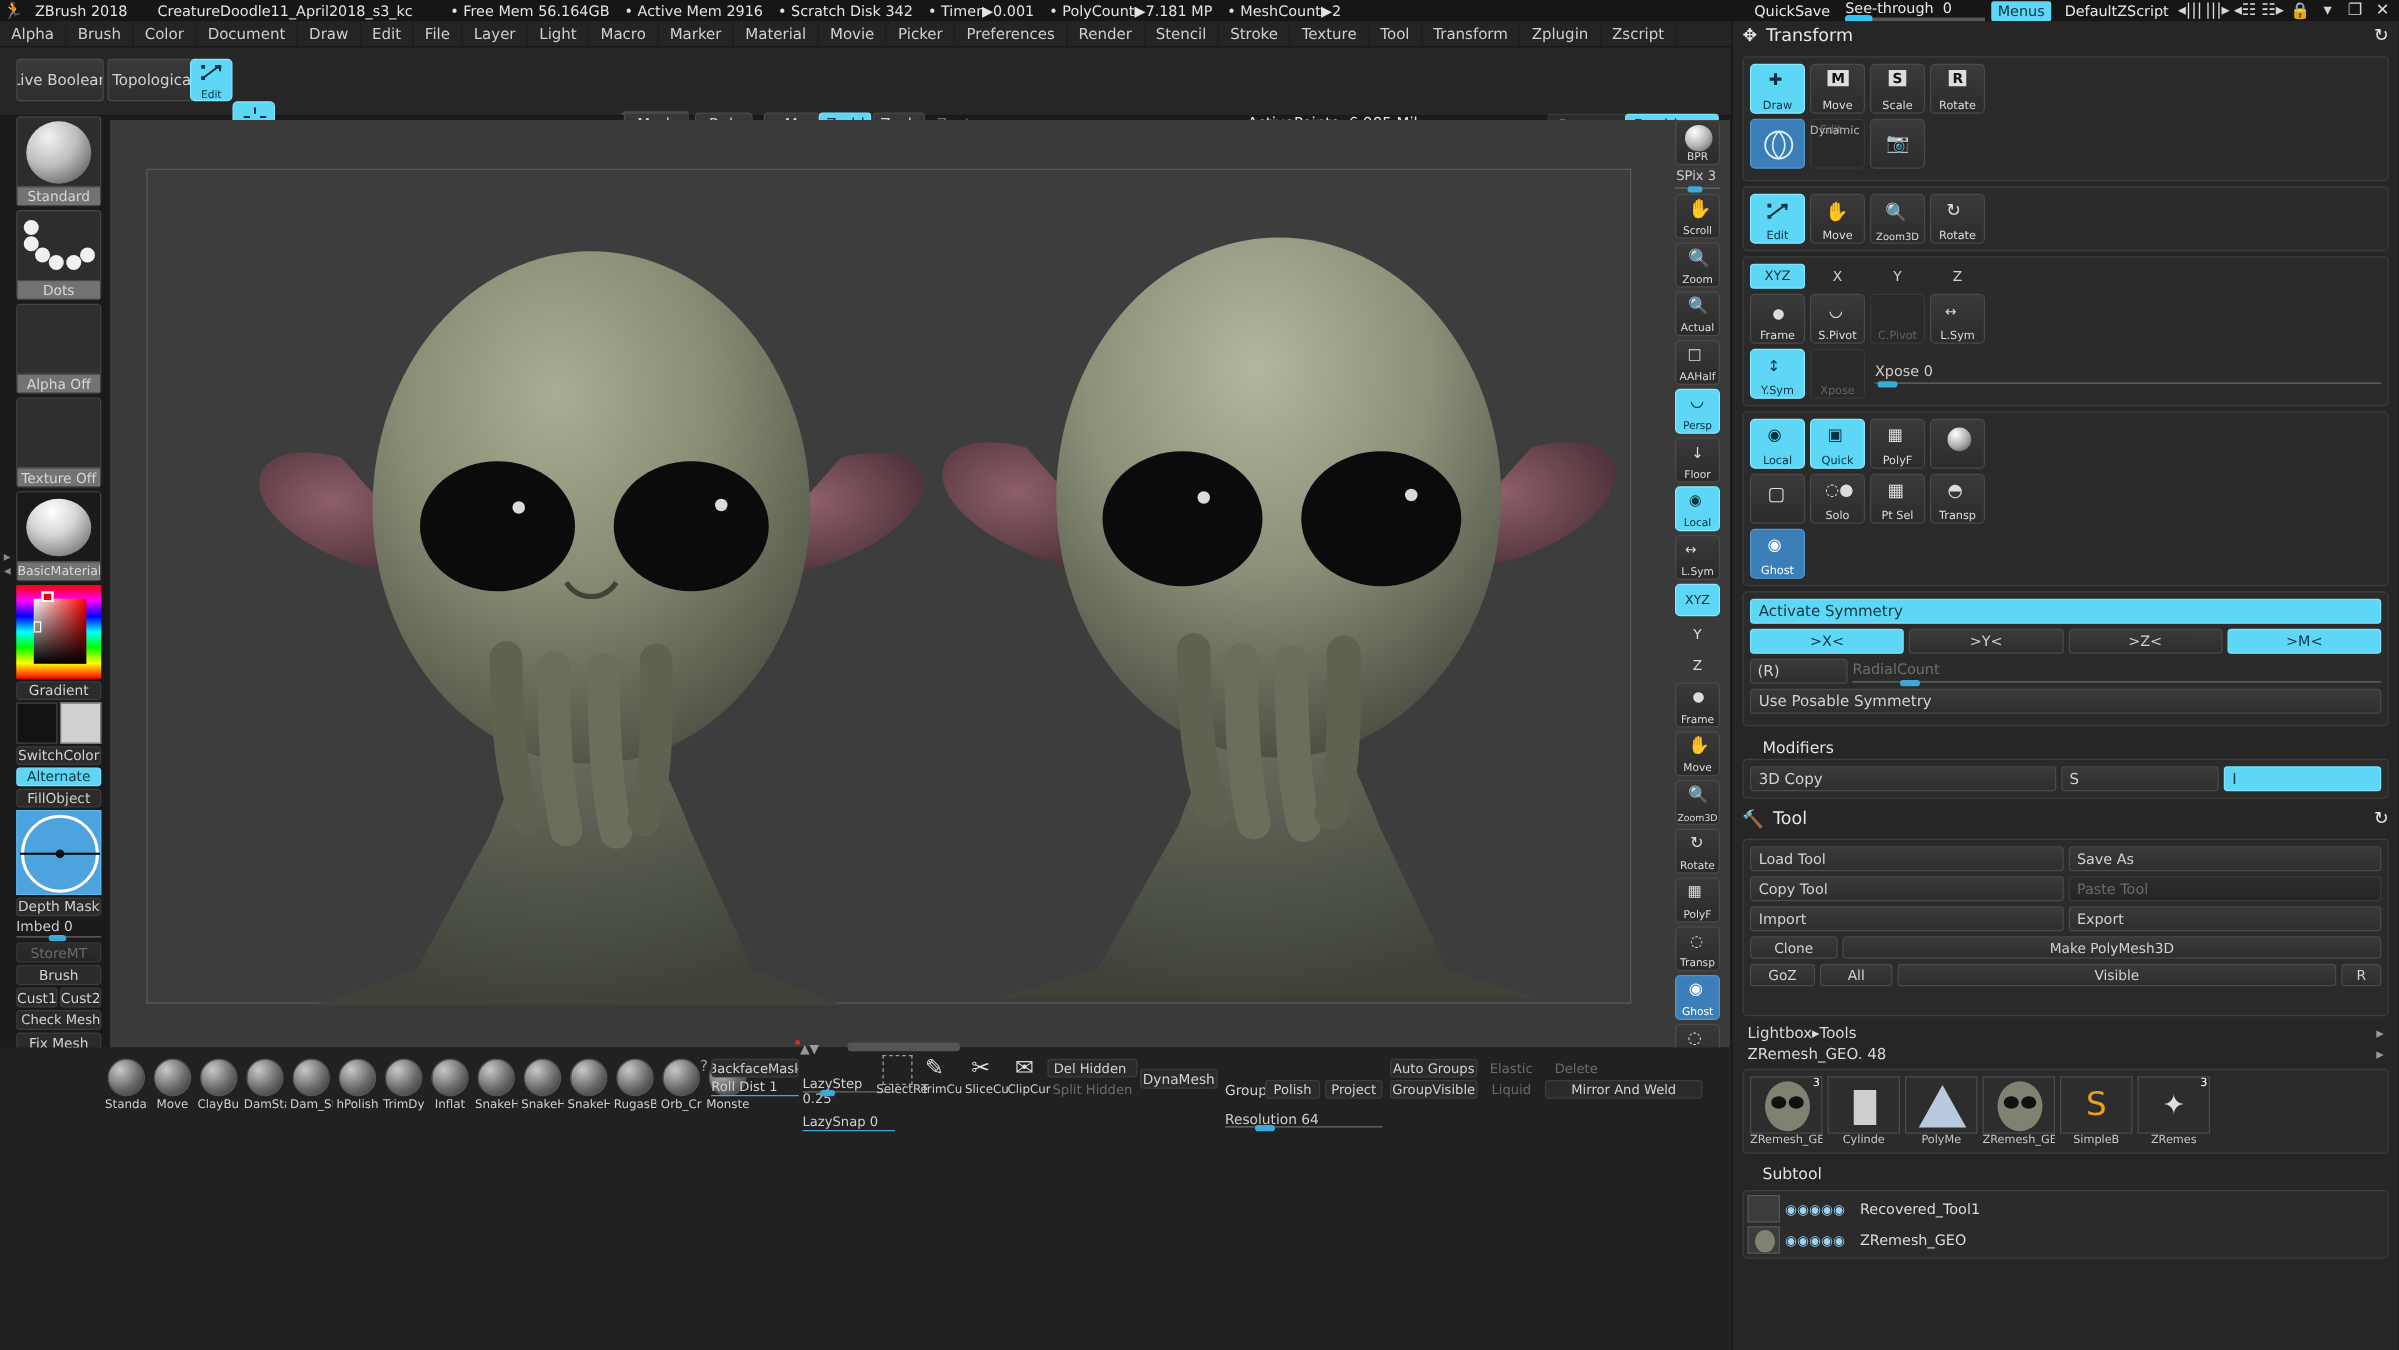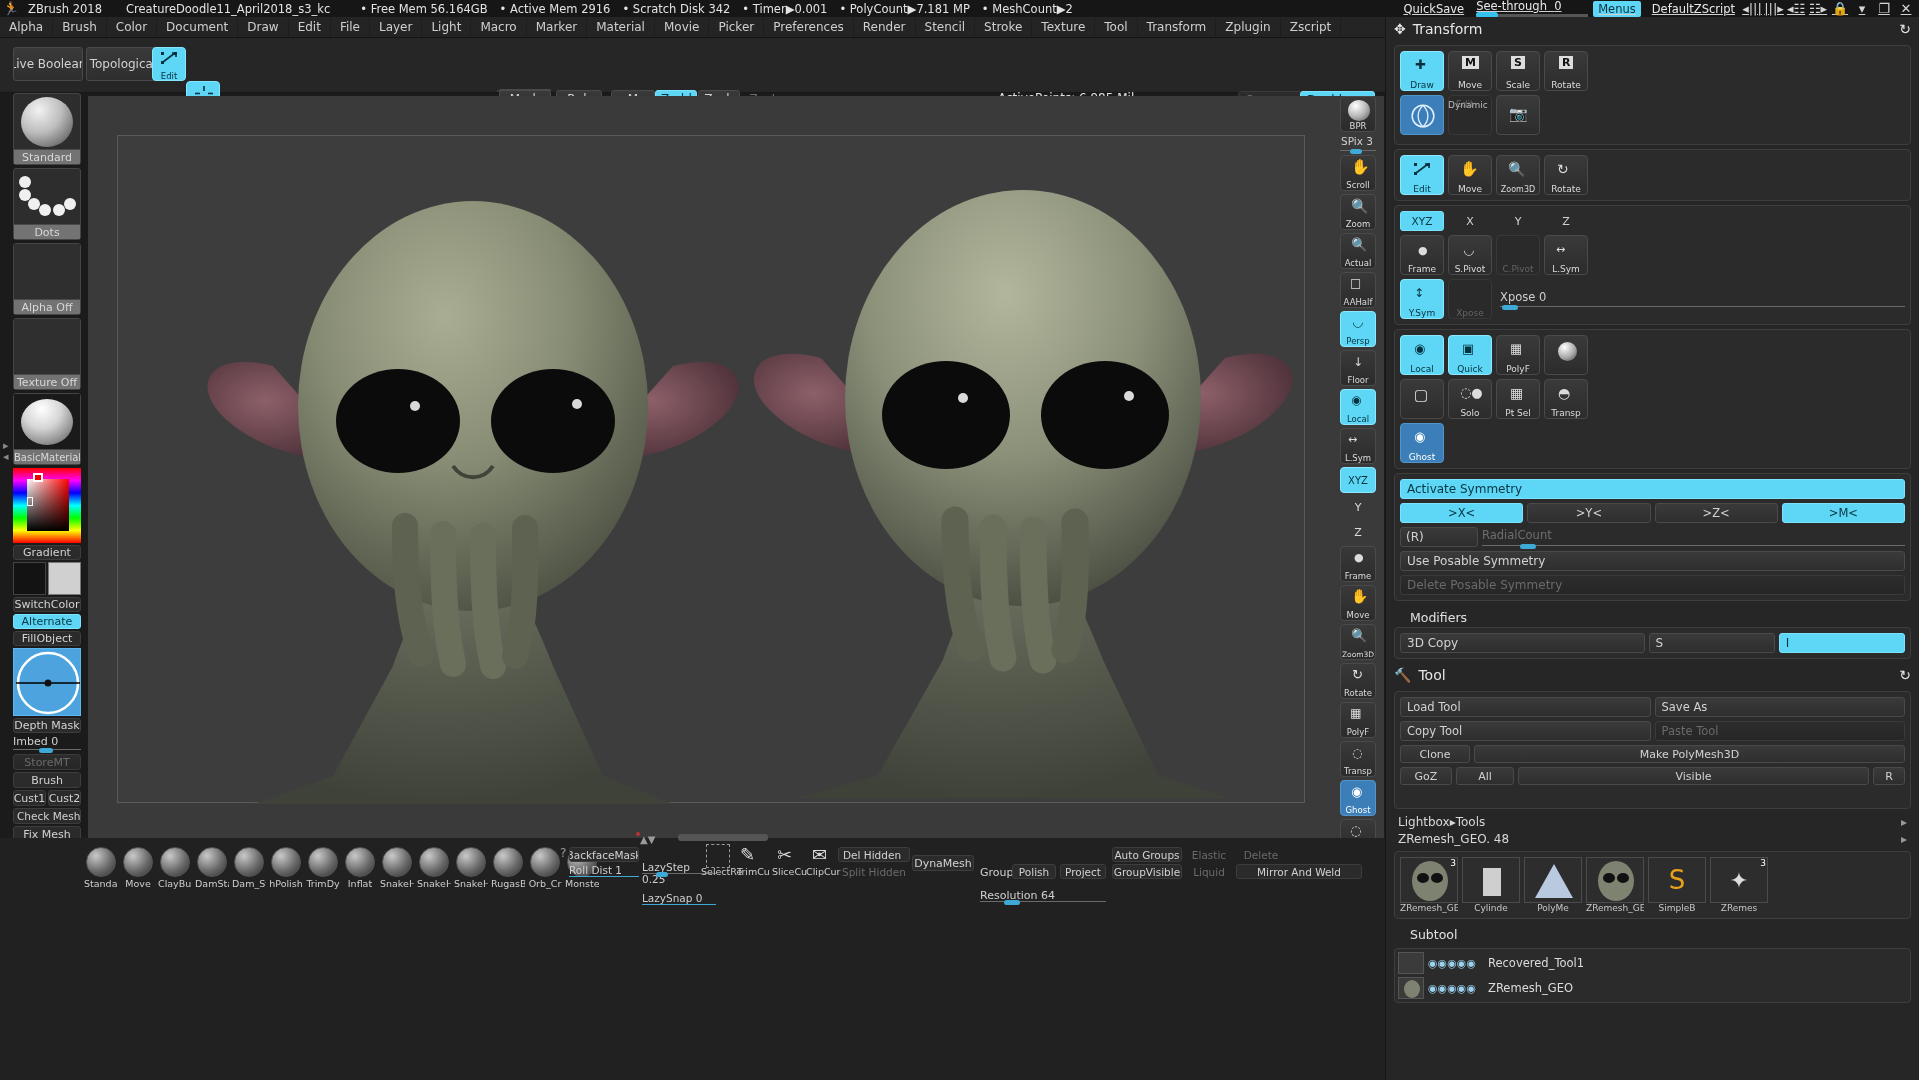--- a/index.html
+++ b/index.html
@@ -26,21 +26,21 @@
   
   #titlebar{ left:0; top:0; width:1919px; height:17px; background:#161616;
              display:flex; align-items:center; }
   #titlebar .seg{ padding:0 6px; font-size:11.5px; color:#e3e3e3; white-space:nowrap;}
   #menubar{ left:0; top:17px; width:1919px; height:21px; background:#242424;
             display:flex; align-items:center; border-bottom:1px solid #141414;}
   .menu-item{ padding:0 9px; height:19px; line-height:19px; font-size:12px; color:#cfcfcf;
               border-right:1px solid #1d1d1d; }
 
   
-  .tr{ display:flex; align-items:center; gap:0px;text-decoration:underline; }
+  .tr{ display:flex; align-items:center; gap:0px; }
   .tr .qs{ padding:0 12px; color:#e9e9e9; font-size:11.5px;}
   .tr .st{ display:flex; flex-direction:column; width:112px; }
   .tr .st .t{ font-size:11.5px; color:#e9e9e9; }
   .slider{ position:relative; height:4px; background:#555; margin-top:1px; }
   .slider i{ position:absolute; top:-2px; height:6px; width:22px; background:#34c3ec; border-radius:3px;}
   .menus-chip{ background:#5ed6f5; color:#0a3240; padding:1px 5px; border-radius:2px; font-size:11.5px;}
   .ticon{ width:22px; text-align:center; color:#d6d6d6; font-size:13px;}
 
   
   #shelf{ left:0; top:38px; width:1919px; height:55px; background:#262626;
@@ -725,21 +725,20 @@
     </div>
     <div class="row" style="align-items:center">
       <div class="zb" style="width:78px;height:20px;justify-content:flex-start;padding-left:5px">(R)</div>
       <div class="lslider" style="flex:1;height:19px">
         <span class="nm dimtxt">RadialCount</span>
         <span class="ln"></span>
           <span class="kn" style="left:38px"></span>
       </div>
     </div>
     <div class="zb" style="height:20px;justify-content:flex-start;padding-left:6px;margin-bottom:4px">Use Posable Symmetry</div>
-    <div class="zb dim" style="height:20px;justify-content:flex-start;padding-left:6px">Delete Posable Symmetry</div>
   </div>
 
   <div style="padding:5px 0 0 24px;font-size:12.5px;color:#e2e2e2">Modifiers</div>
 
   <div class="grp" style="margin-top:2px">
     <div class="row" style="margin-bottom:0">
       <div class="zb" style="flex:2;height:20px;justify-content:flex-start;padding-left:6px">3D Copy</div>
       <div class="zb" style="flex:1;height:20px;justify-content:flex-start;padding-left:6px">S</div>
       <div class="zb on" style="flex:1;height:20px;justify-content:flex-start;padding-left:6px">I</div>
     </div>
@@ -752,20 +751,24 @@
   </div>
 
   <div class="grp">
     <div class="row">
       <div class="zb rbtn" style="justify-content:flex-start;padding-left:6px">Load Tool</div>
       <div class="zb rbtn" style="justify-content:flex-start;padding-left:6px">Save As</div>
     </div>
     <div class="row">
       <div class="zb rbtn" style="justify-content:flex-start;padding-left:6px">Copy Tool</div>
       <div class="zb dim rbtn" style="justify-content:flex-start;padding-left:6px">Paste Tool</div>
+    </div>
+    <div class="row">
+      <div class="zb rbtn" style="justify-content:flex-start;padding-left:6px">Import</div>
+      <div class="zb rbtn" style="justify-content:flex-start;padding-left:6px">Export</div>
     </div>
     <div class="row">
       <div class="zb" style="width:70px;height:18px;font-size:11px">Clone</div>
       <div class="zb" style="flex:1;height:18px;font-size:11px">Make PolyMesh3D</div>
     </div>
     <div class="row" style="margin-bottom:18px">
       <div class="zb" style="width:52px;height:18px;font-size:11px">GoZ</div>
       <div class="zb" style="width:58px;height:18px;font-size:11px">All</div>
       <div class="zb" style="flex:1;height:18px;font-size:11px">Visible</div>
       <div class="zb" style="width:32px;height:18px;font-size:11px">R</div>

